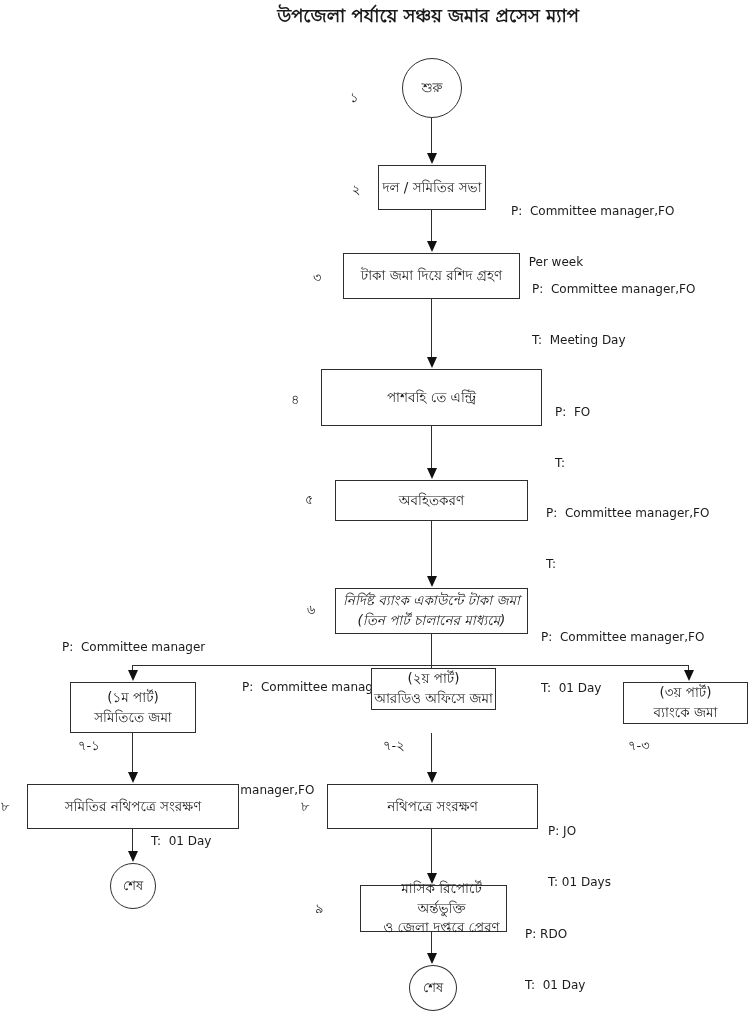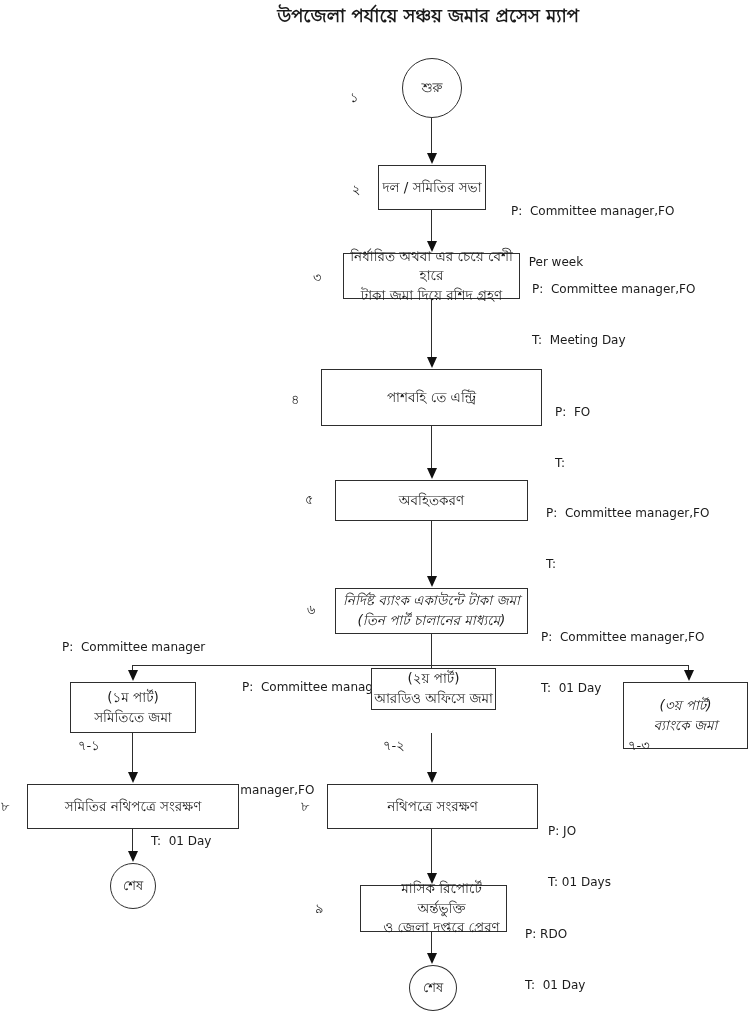--- a/index.html
+++ b/index.html
@@ -54,21 +54,20 @@
   <div class="ann" style="left:511px; top:169px;">
     <div>P:  Committee manager,FO</div>
     <div>T:  Per week</div>
   </div>
 
   <div class="vline" style="left:431px; top:210px; height:33px;"></div>
   <div class="arrowhead" style="left:426.5px; top:241px;"></div>
 
   <div class="num" style="left:313px; top:268px;">৩</div>
   <div class="box" style="left:343px; top:253px; width:177px; height:46px;">
-    <span>নির্ধারিত অথবা এর চেয়ে বেশী হারে</span>
     <span>টাকা জমা দিয়ে রশিদ গ্রহণ</span>
   </div>
   <div class="ann" style="left:532px; top:247px;">
     <div>P:  Committee manager,FO</div>
     <div>T:  Meeting Day</div>
   </div>
 
   <div class="vline" style="left:431px; top:299px; height:60px;"></div>
   <div class="arrowhead" style="left:426.5px; top:357px;"></div>
 
@@ -118,21 +117,21 @@
   <div class="arrowhead" style="left:683.5px; top:670px;"></div>
 
   <div class="box" style="left:70px; top:682px; width:126px; height:51px;">
     <span>(১ম পার্ট)</span>
     <span>সমিতিতে জমা</span>
   </div>
   <div class="box" style="left:371px; top:668px; width:125px; height:42px;">
     <span>(২য় পার্ট)</span>
     <span>আরডিও অফিসে জমা</span>
   </div>
-  <div class="box" style="left:623px; top:682px; width:125px; height:67px;font-style:italic;">
+  <div class="box" style="left:623px; top:682px; width:125px; height:42px;">
     <span>(৩য় পার্ট)</span>
     <span>ব্যাংকে জমা</span>
   </div>
   <div class="num" style="left:78px; top:736px;">৭-১</div>
   <div class="num" style="left:383px; top:736px;">৭-২</div>
   <div class="num" style="left:628px; top:736px;">৭-৩</div>
 
   <div class="vline" style="left:132px; top:733px; height:41px;"></div>
   <div class="arrowhead" style="left:127.5px; top:772px;"></div>
   <div class="ann" style="left:151px; top:748px;">

